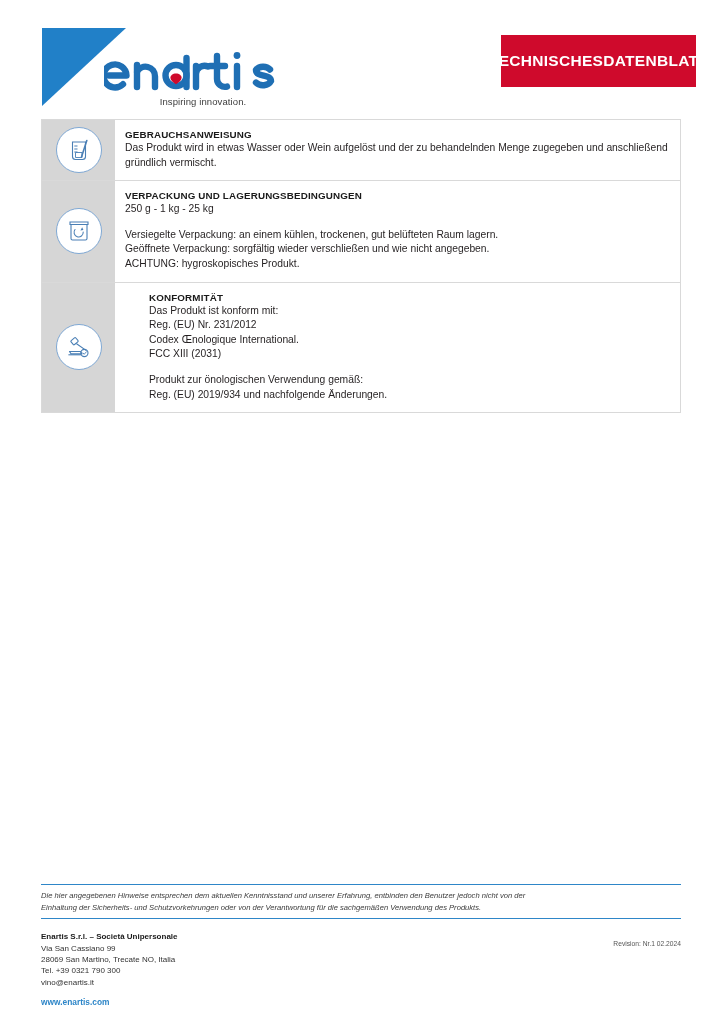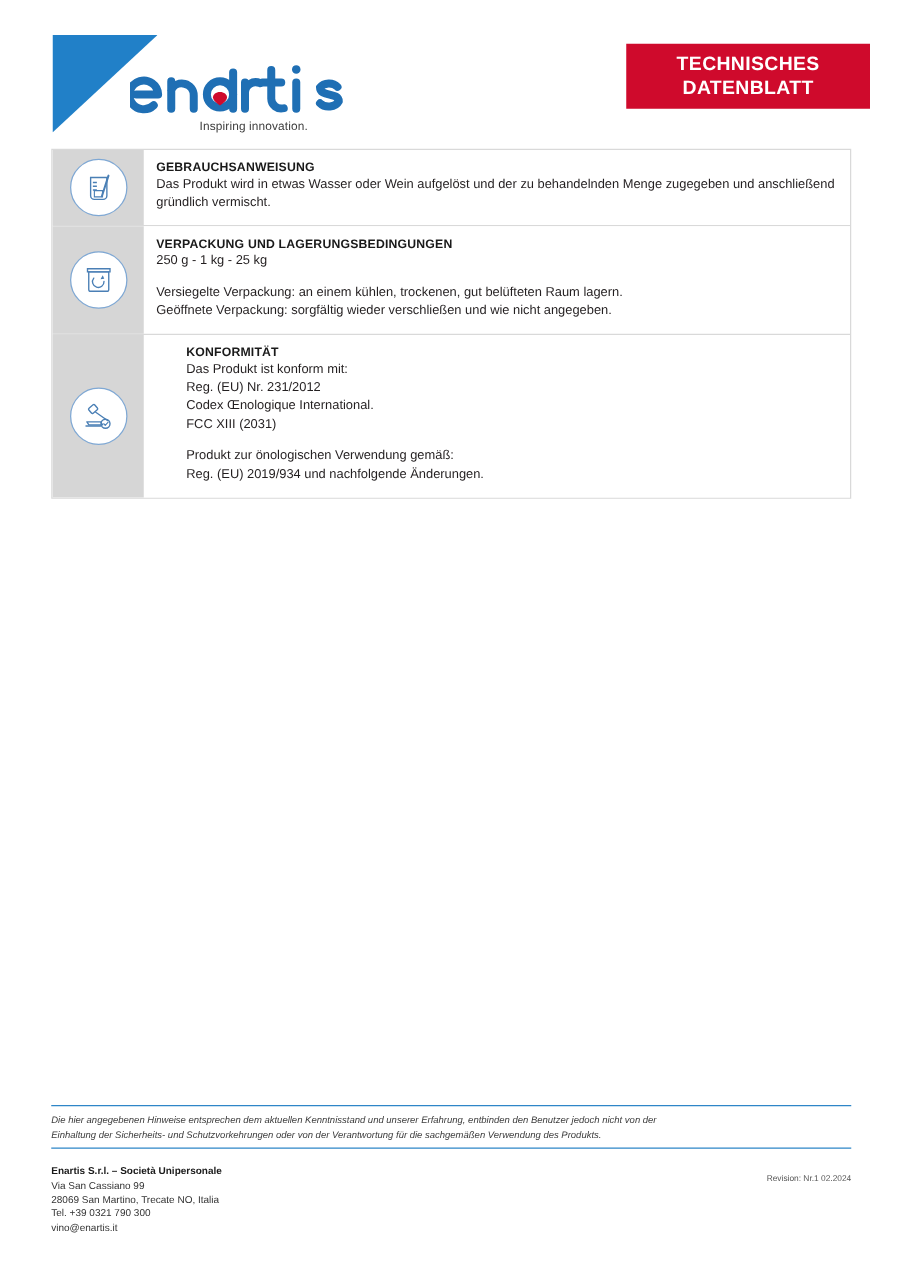--- a/index.html
+++ b/index.html
@@ -50,21 +50,21 @@
   }
 
   .title-box {
     position: absolute;
     right: 27px; top: 35px;
     width: 195px;
     height: 52px;
     background: #cf0a2c;
     color: #ffffff;
     display: flex;
-    flex-direction: column;
+    flex-direction: row;
     align-items: center;
     justify-content: center;
     font-weight: bold;
     font-size: 15.5px;
     letter-spacing: 0.3px;
     line-height: 1.25;
   }
 
   
   .sheet {
@@ -247,20 +247,21 @@
         </svg>
       </div>
     </div>
     <div class="text-cell">
       <div class="sec-title">VERPACKUNG UND LAGERUNGSBEDINGUNGEN</div>
       <div class="sec-body">
         <p>250 g - 1 kg - 25 kg</p>
         <div class="sec-gap"></div>
         <p>Versiegelte Verpackung: an einem kühlen, trockenen, gut belüfteten Raum lagern.</p>
         <p>Geöffnete Verpackung: sorgfältig wieder verschließen und wie nicht angegeben.</p>
+        <p>ACHTUNG: hygroskopisches Produkt.</p>
       </div>
     </div>
   </div>
 
   <div class="row">
     <div class="icon-cell">
       <div class="icon-circle">
         <svg width="30" height="30" viewBox="0 0 30 30">
           <g fill="none" stroke="#4a7fb5" stroke-width="1.1" stroke-linejoin="round">
             <rect x="7.4" y="6.6" width="6.2" height="5.2" rx="1" transform="rotate(-40 10.5 9.2)"></rect>
@@ -297,16 +298,17 @@
   </div>
   <div class="rule"></div>
 
   <div class="addr-wrap">
     <div class="addr">
       <p class="company">Enartis S.r.l. – Società Unipersonale</p>
       <p>Via San Cassiano 99</p>
       <p>28069 San Martino, Trecate NO, Italia</p>
       <p>Tel. +39 0321 790 300</p>
       <p>vino@enartis.it</p>
+      <p class="web">www.enartis.com</p>
     </div>
     <div class="revision">Revision: Nr.1 02.2024</div>
   </div>
 </div>
 
 </body></html>

